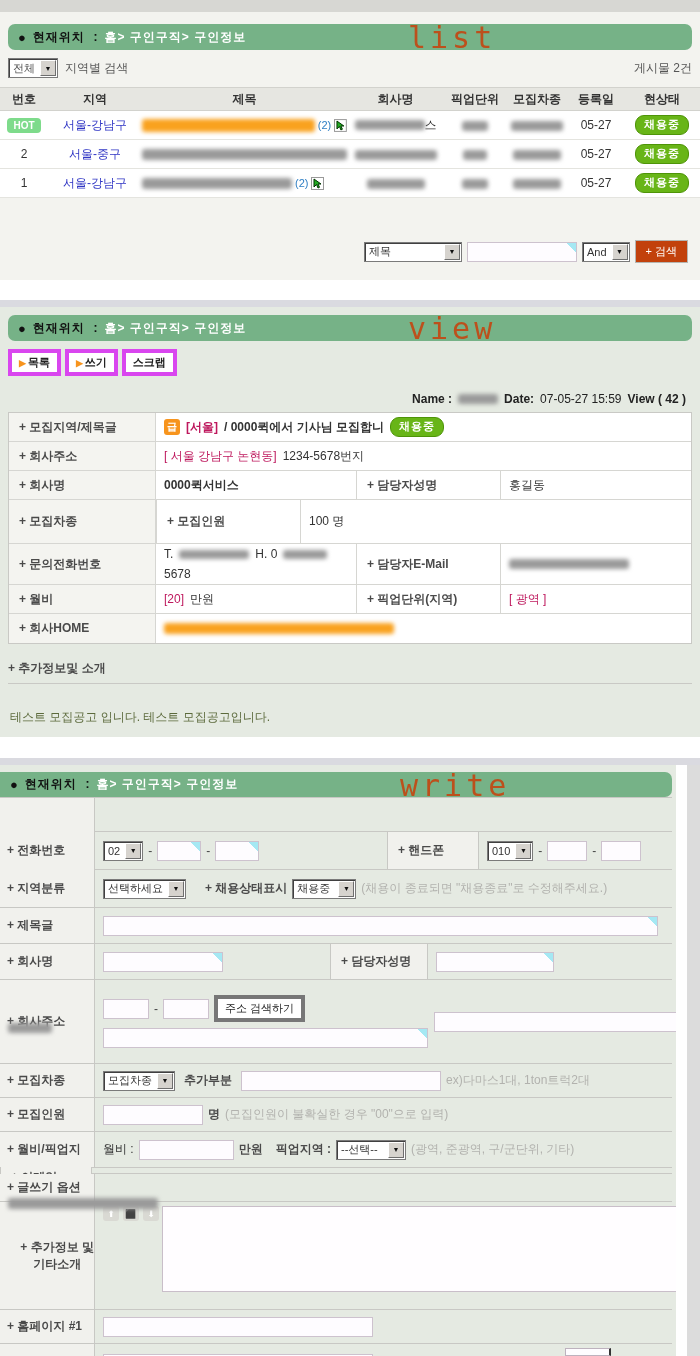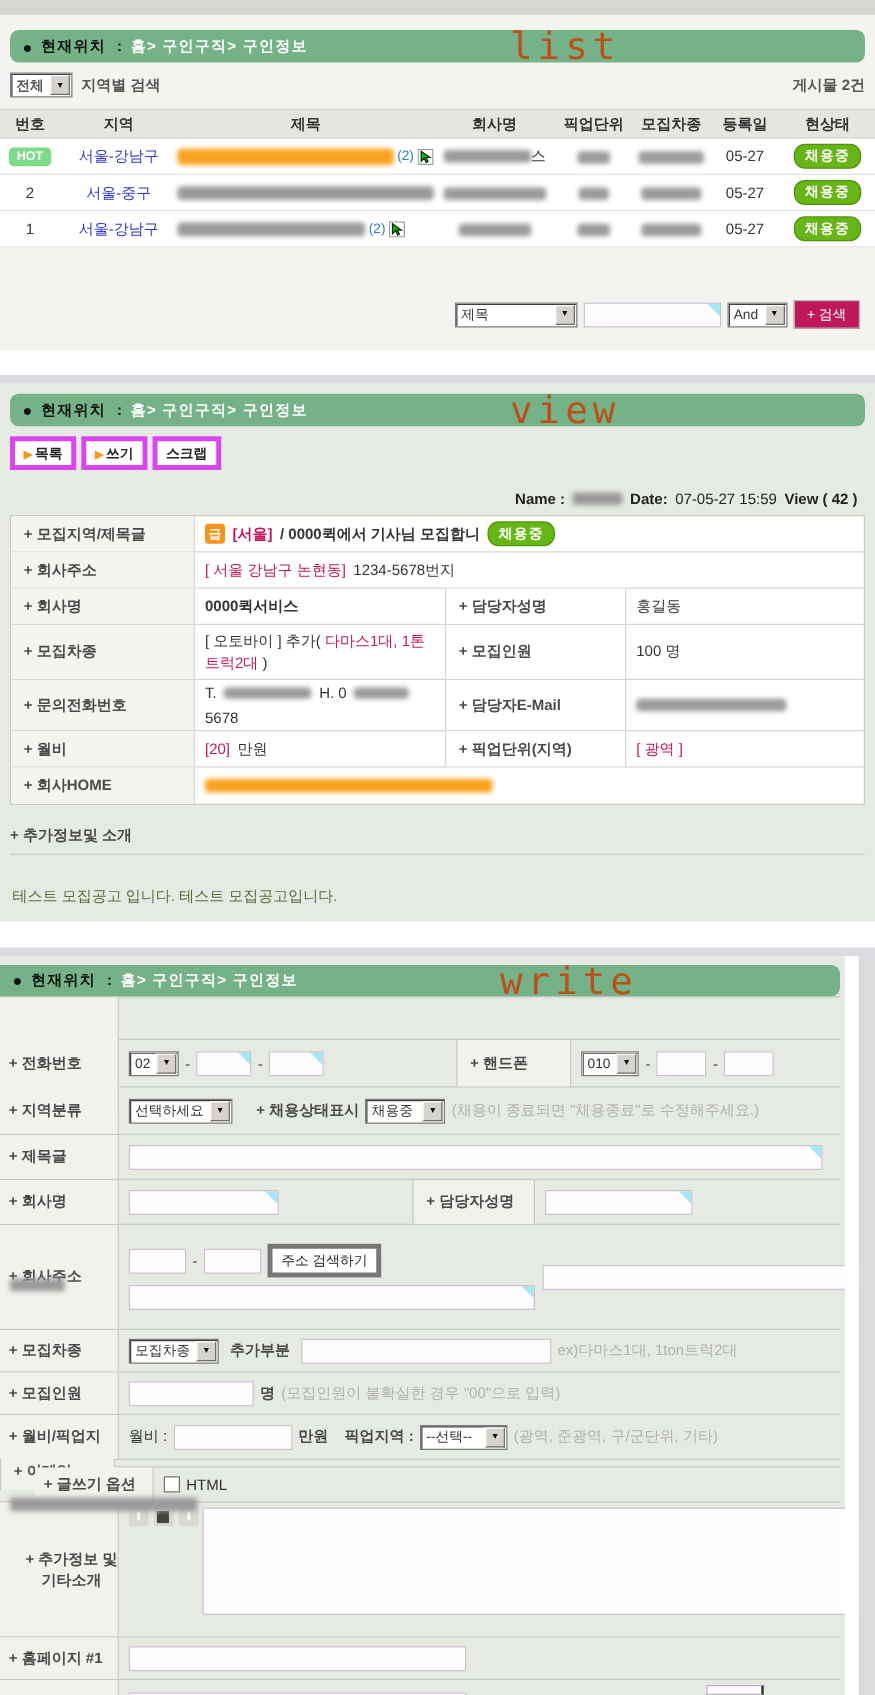--- a/index.html
+++ b/index.html
@@ -32,34 +32,34 @@
   .inp.plain { background-image:none; }
   .blur { display:inline-block; border-radius:3px; filter:blur(2px); vertical-align:middle; }
   .b-gray { background:#9a9a9a; }
   .b-orange { background:#F9A21F; }
   .badge { display:inline-block; background:#68B517; border:1px solid #4E9408; color:#fff; font-weight:bold; font-size:11px; border-radius:9px; padding:1px 8px 2px; letter-spacing:1px; }
   .hint { color:#B2B2AE; font-size:12px; }
   .orange { color:#be185d; }
   .cursor-ic { display:inline-block; width:13px; height:13px; vertical-align:middle; }
 
   
-  .filter-row { display:flex; align-items:center; margin:5px 8px 0; height:26px; color:#555;font-weight:bold; }
+  .filter-row { display:flex; align-items:center; margin:5px 8px 0; height:26px; color:#555; }
   .filter-row .cnt { margin-left:auto; color:#555; }
   .ltable { margin:6px 0 0; }
   .lhead, .lrow { display:grid; grid-template-columns:48px 94px 205px 97px 62px 62px 56px 1fr; align-items:center; }
   .lhead { height:24px; background:#E6E6E1; border-top:1px solid #D2D2CD; border-bottom:1px solid #D2D2CD; font-weight:bold; color:#333; }
   .lhead div { text-align:center; }
   .lrow { height:29px; background:#fff; border-bottom:1px solid #E4E4DF; }
   .lrow .c { text-align:center; }
   .lrow .title { text-align:left; display:flex; align-items:center; gap:3px; }
   .region { color:#2F35C4; text-align:center; }
   .comment { color:#2F7FC4; font-size:11px; }
   .hot { display:inline-block; background:#7EDB8B; color:#fff; font-weight:bold; font-size:10px; border-radius:4px; padding:2px 6px; }
   .search-row { display:flex; justify-content:flex-end; align-items:center; gap:5px; margin:42px 12px 0; }
-  .btn-gray { background:#be185d; color:#fff; font-size:11px; border:1px solid #B5B5B1; padding:3px 10px; }
+  .btn-gray { background:#c2410c; color:#fff; font-size:11px; border:1px solid #B5B5B1; padding:3px 10px; }
 
   
   .vbtns { display:flex; gap:4px; margin:8px 8px 0; }
   .vbtn { background:#fff; border:4px solid #d946ef; font-size:11px; font-weight:bold; padding:2px 7px; color:#222; }
   .vbtn .tri { color:#F7941D; font-size:9px; margin-right:2px; }
   .vmeta { display:flex; justify-content:flex-end; align-items:center; gap:6px; margin:16px 14px 6px; color:#222; }
   .vmeta b { font-weight:bold; }
   .vtable { margin:0 8px; border:1px solid #C9C9C5; background:#fff; }
   .vrow { display:flex; border-bottom:1px solid #D6D6D2; min-height:29px; align-items:stretch; }
   .vrow:last-child { border-bottom:none; }
@@ -224,23 +224,20 @@
       <div class="vrow">
         <div class="vlabel">+ 회사명</div>
         <div class="vval" style="flex:0 0 200px;">
             <b>0000퀵서비스</b>
           </div>
         <div class="vlabel2">+ 담당자성명</div>
         <div class="vval">홍길동</div>
       </div>
       <div class="vrow" style="min-height:44px;">
         <div class="vlabel">+ 모집차종</div>
-        <div class="vval" style="flex:0 0 200px;">
-            <span><span>[ 오토바이 ] 추가(</span> <span class="orange">다마스1대, 1톤 트럭2대</span> <span>)</span></span>
-          </div>
         <div class="vlabel2">+ 모집인원</div>
         <div class="vval">100 명</div>
       </div>
       <div class="vrow" style="min-height:38px;">
         <div class="vlabel">+ 문의전화번호</div>
         <div class="vval" style="flex:0 0 200px;">
           <span>T.</span>
           <span class="blur b-gray" style="width:70px;height:9px;"></span>
           <span>H. 0</span>
             <span class="blur b-gray" style="width:44px;height:9px;"></span>
@@ -299,21 +296,21 @@
         <div class="wval" style="flex:0 0 270px;">
           <span class="sel">
               <span class="txt">02</span>
               <span class="arr">▼</span>
             </span>
           <span class="dash">-</span>
             <input class="inp" style="width: 44px;">
           <span class="dash">-</span>
             <input class="inp" style="width: 44px;">
         </div>
-        <div class="wlab2" style="width:92px;">+ 핸드폰</div>
+        <div class="wlab2" style="width:92px;margin-left:22px;">+ 핸드폰</div>
         <div class="wval">
           <span class="sel">
               <span class="txt">010</span>
               <span class="arr">▼</span>
             </span>
           <span class="dash">-</span>
             <input class="inp plain" style="width: 40px;">
           <span class="dash">-</span>
             <input class="inp plain" style="width: 40px;">
         </div>
@@ -402,26 +399,22 @@
           <span class="sel">
               <span class="txt" style="width:50px;">--선택--</span>
               <span class="arr">▼</span>
             </span>
           <span class="hint">(광역, 준광역, 구/군단위, 기타)</span>
         </div>
       </div>
 
       <div class="wgap"></div>
 
-      <div class="wrow" style="height:28px;padding-left:28px;">
+      <div class="wrow" style="height:28px;">
         <div class="wlabel">+ 글쓰기 옵션</div>
-        <div class="wval">
-          <span class="chk"></span>
-          <span>HTML</span>
-        </div>
       </div>
 
       <div class="wrow" style="height:108px;">
         <div class="wlabel center2">
             <span><span>+ 추가정보 및</span><br><span>기타소개</span></span>
           </div>
         <div class="wval" style="flex-direction:column;align-items:flex-start;gap:3px;padding-top:4px;">
           <div style="display:flex;gap:4px;">
             <span class="tool-ic">⬆</span>
             <span class="tool-ic">⬛</span>

